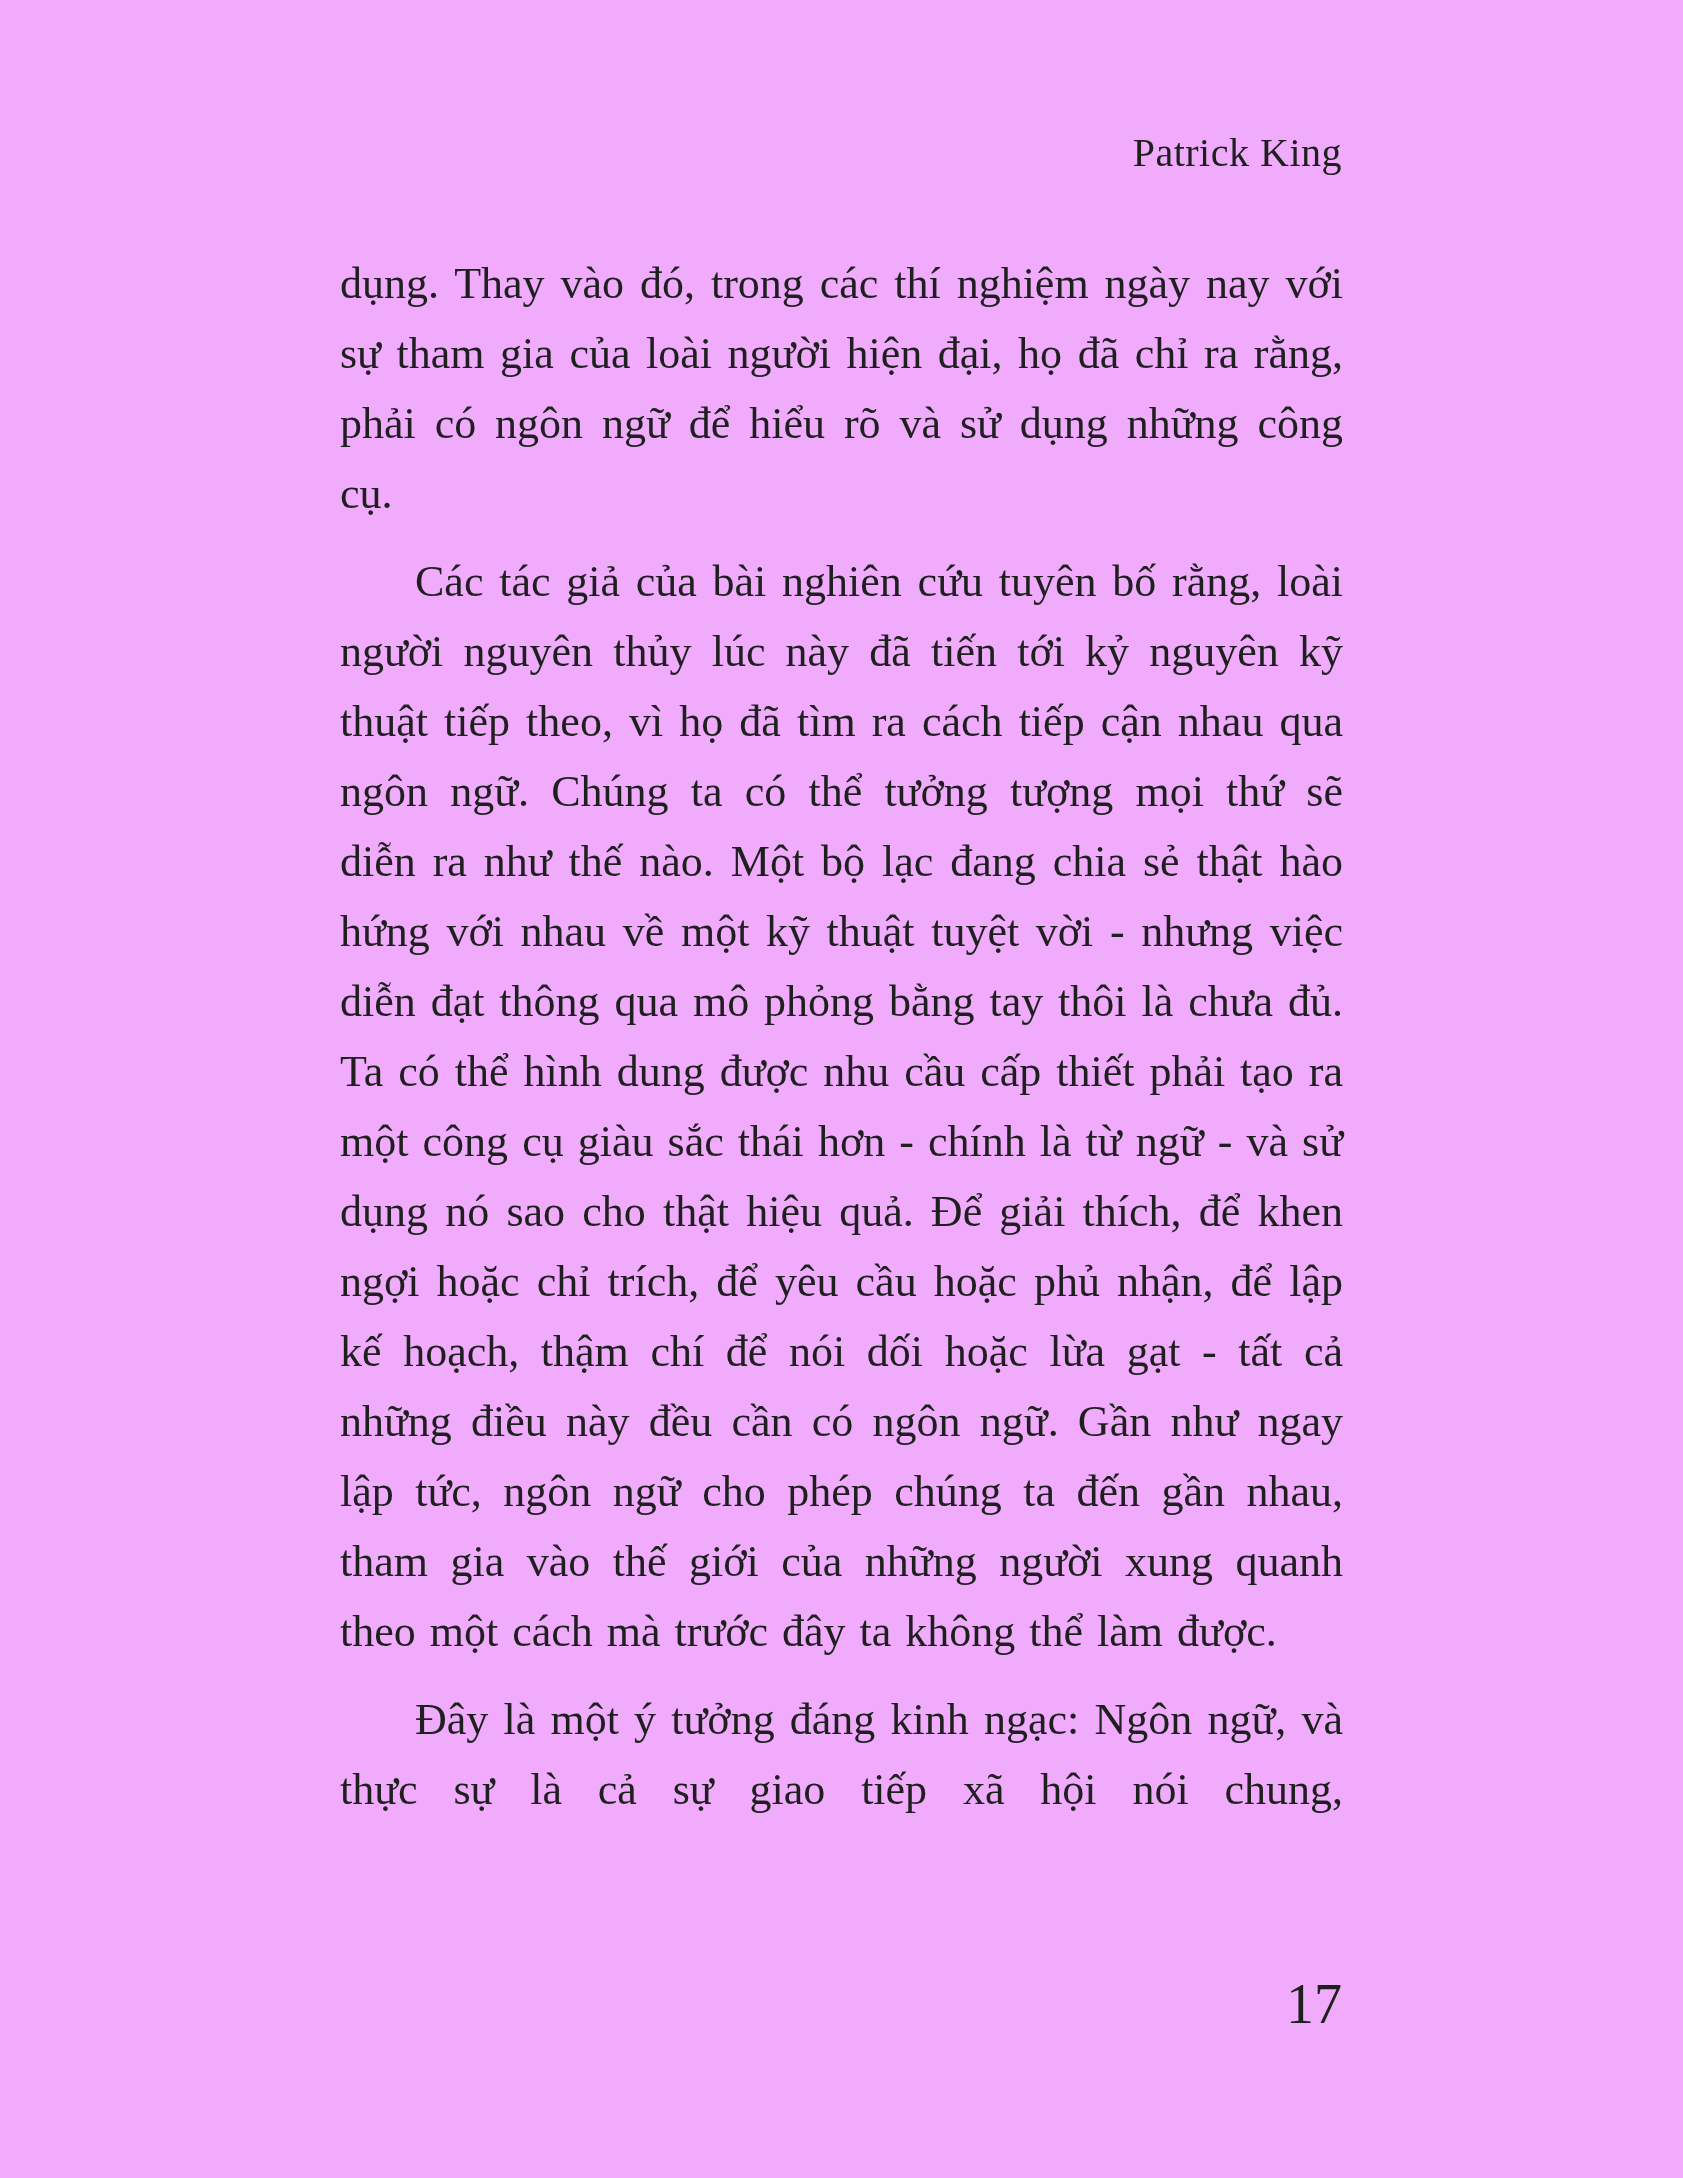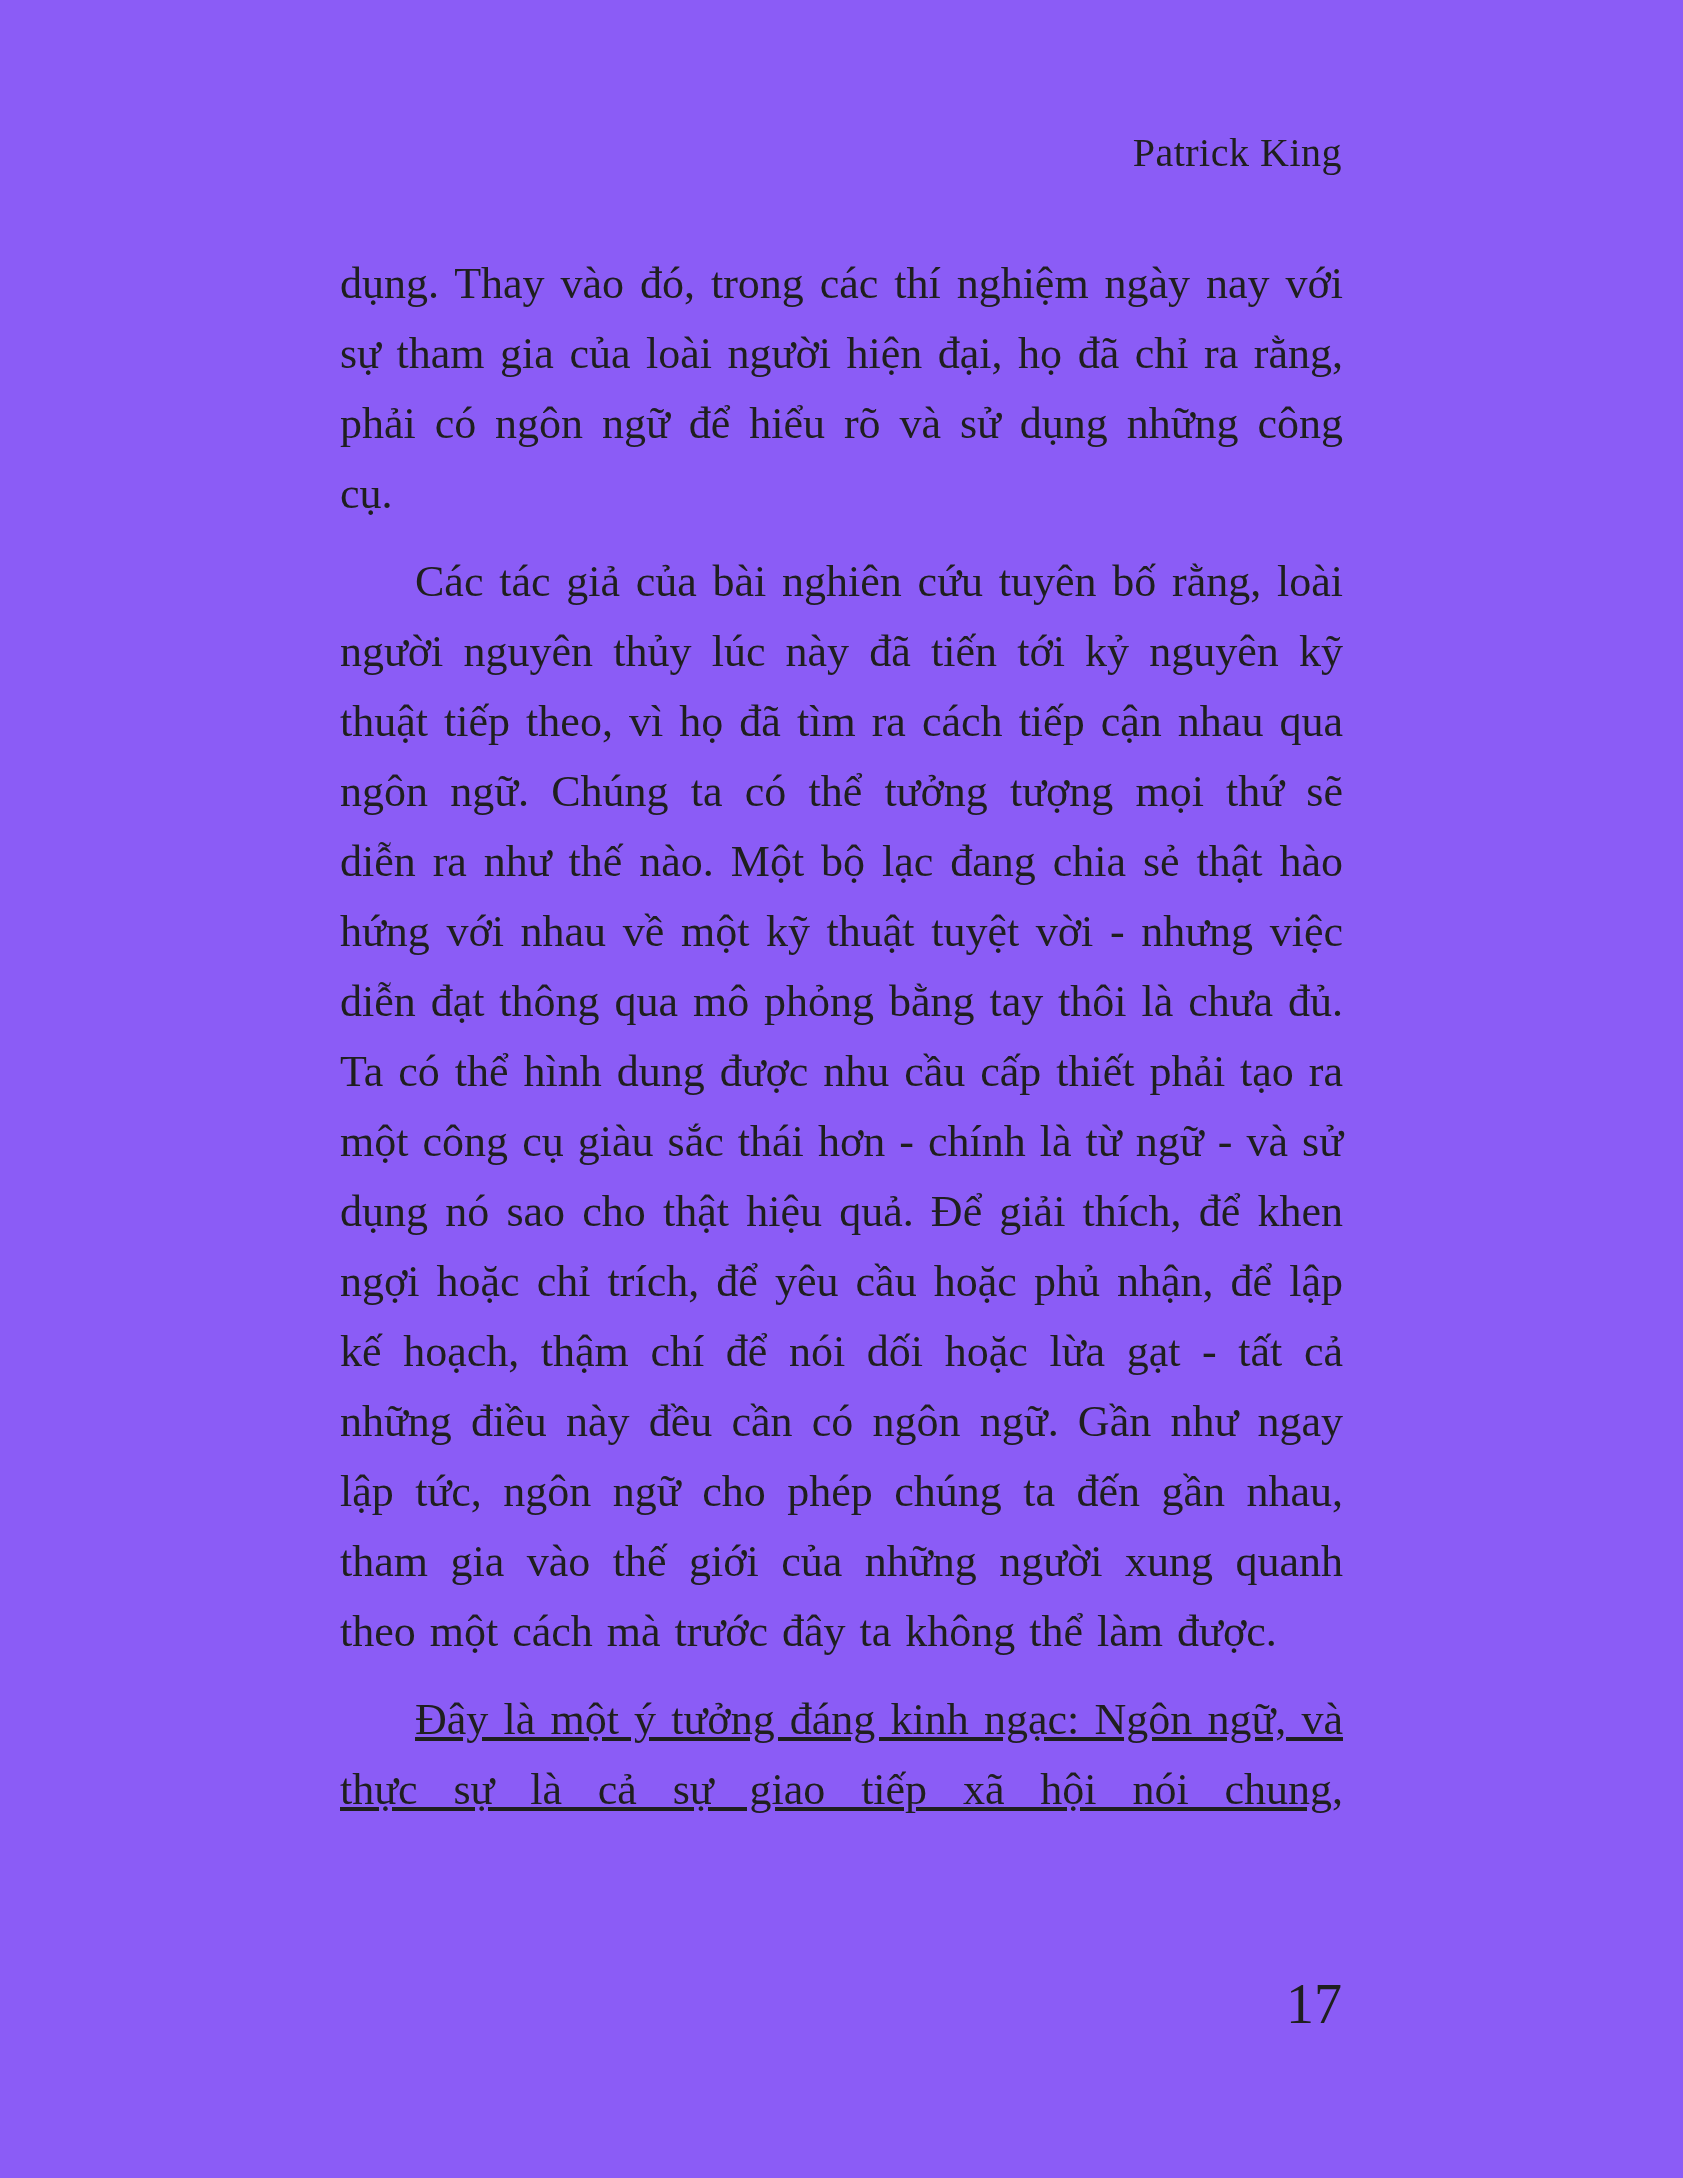--- a/index.html
+++ b/index.html
@@ -11,21 +11,21 @@
     height: 2178px;
     background: #ffffff;
     font-family: "Liberation Serif", serif;
     color: #1f1f1f;
     position: relative;
     overflow: hidden;
   }
   .book-page {
     position: absolute;
     inset: 0;
-    background: #8b5cf6;
+    background: #f0abfc;
   }
   .running-header {
     position: absolute;
     top: 129px;
     right: 341px;
     font-size: 40px;
     letter-spacing: 0.5px;
     color: #1f1f1f;
   }
   .text-block {
@@ -40,21 +40,20 @@
     text-align: justify;
     margin: 0 0 18px 0;
     word-spacing: 3px;
     color: #1f1f1f;
   }
   .para.indent {
     text-indent: 75px;
   }
   .para.fill-last {
     text-align-last: justify;
-    text-decoration: underline;
   }
   .page-number {
     position: absolute;
     top: 1972px;
     right: 341px;
     font-size: 56px;
     color: #1f1f1f;
   }
 </style>
 </head>

